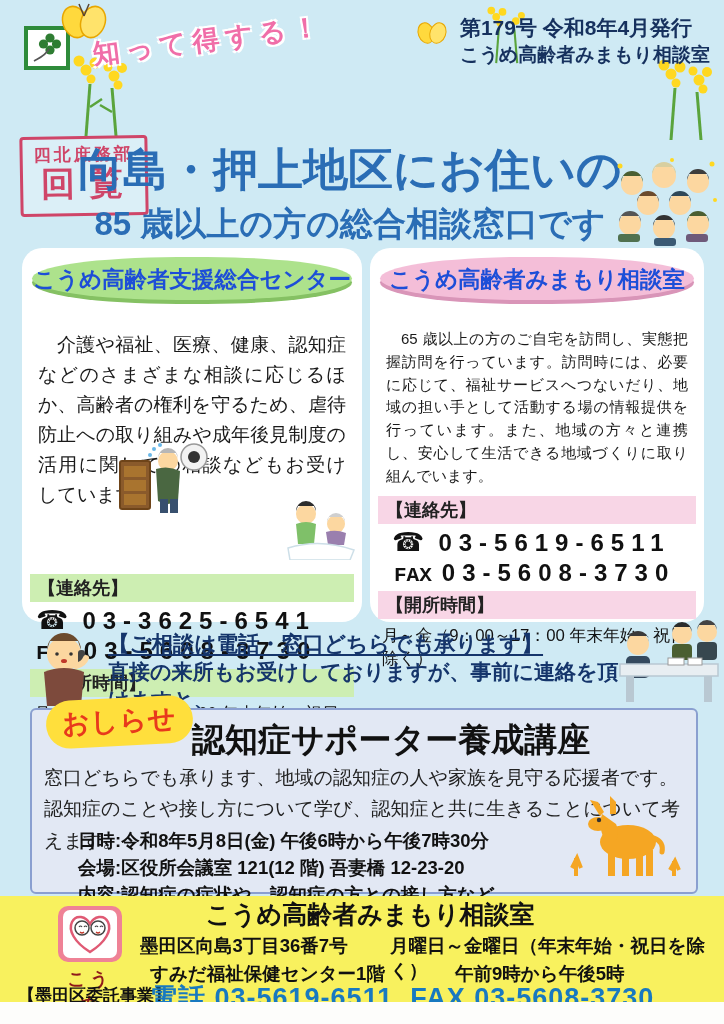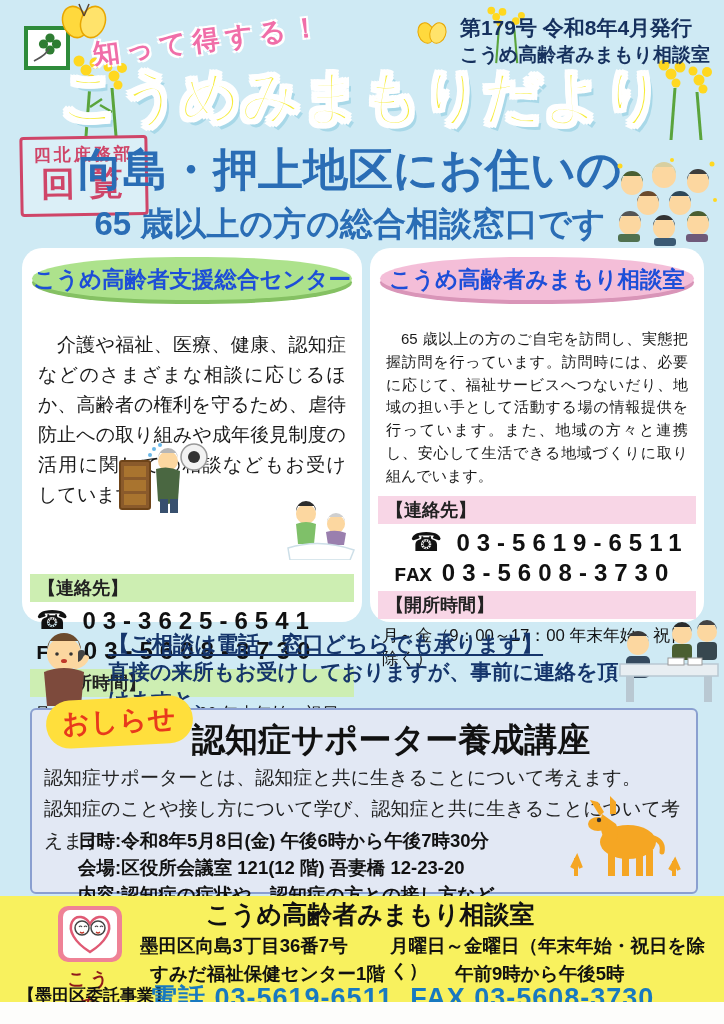--- a/index.html
+++ b/index.html
@@ -156,29 +156,28 @@
     </svg>
   </div>
 
   <div class="abs tagline">知って得する！</div>
 
   <div class="abs issue">
     <div class="l1">第179号 令和8年4月発行</div>
     <div class="l2">こうめ高齢者みまもり相談室</div>
   </div>
 
-  <div class="abs main-title">こうめみまもりだより</div>
 
   <div class="abs stamp">
     <div class="dept">四北庶務部</div>
     <div class="kairan">回覧</div>
   </div>
   <div class="abs subtitle">
     <div class="s1">向島・押上地区にお住いの</div>
-    <div class="s2">65 歳以上の方の総合相談窓口です</div>
+    <div class="s2">85 歳以上の方の総合相談窓口です</div>
   </div>
 
   <div class="abs" style="left:612px;top:156px;">
     <svg width="108" height="90" viewBox="0 0 108 90">
       <g stroke="none">
         <circle cx="20" cy="28" r="11" fill="#fcd7a0"></circle>
           <path d="M9 26 a11 11 0 0 1 22 0 l-2 -6 -18 0 Z" fill="#4a5e31"></path>
         <circle cx="52" cy="20" r="12" fill="#fcd7a0"></circle>
           <path d="M40 18 a12 12 0 0 1 24 0 l-3 -7 -18 0 Z" fill="#d8cfa0"></path>
         <circle cx="86" cy="26" r="11" fill="#fcd7a0"></circle>
@@ -252,21 +251,21 @@
         <path d="M42 34 q10 -3 20 1 l-2 12 -16 0 Z" fill="#9a7fae"></path>
         <path d="M4 50 q32 -10 66 2 l-4 10 -60 0 Z" fill="#fff" stroke="#cddfe8" stroke-width="1.5"></path>
       </svg>
     </div>
   </div>
 
   <div class="abs info-box box-right">
     <div class="oval oval-pink">こうめ高齢者みまもり相談室</div>
     <div class="box-body tight">65 歳以上の方のご自宅を訪問し、実態把握訪問を行っています。訪問時には、必要に応じて、福祉サービスへつないだり、地域の担い手として活動する場の情報提供を行っています。また、地域の方々と連携し、安心して生活できる地域づくりに取り組んでいます。</div>
     <div class="band band-pink" style="margin-top:8px;">【連絡先】</div>
-    <div class="tel-row" style="padding-left:40px;">
+    <div class="tel-row" style="padding-left:22px;">
       <span class="pictel">☎</span><span class="num">03-5619-6511</span>
     </div>
     <div class="tel-row" style="padding-left:24px;">
       <span class="faxlbl">FAX</span><span class="num">03-5608-3730</span>
     </div>
     <div class="band band-pink">【開所時間】</div>
     <div class="hours-line">月～金（9：00～17：00  年末年始・祝日除く）</div>
   </div>
 
   <div class="abs" style="left:26px;top:628px;">
@@ -302,21 +301,21 @@
         <rect x="92" y="56" width="8" height="26" fill="#b9c8d2"></rect>
       <rect x="56" y="38" width="16" height="7" fill="#fff" stroke="#999"></rect>
       <rect x="76" y="38" width="14" height="7" fill="#fff" stroke="#999"></rect>
     </svg>
   </div>
 
   <div class="abs notice">
     <div class="abs badge">おしらせ</div>
     <div class="abs notice-title">認知症サポーター養成講座</div>
     <div class="abs notice-desc">
-      <div>認知症サポーターとは、認知症と共に生きることについて考えます。</div>
+      <div>窓口どちらでも承ります、地域の認知症の人や家族を見守る応援者です。</div>
       <div>認知症のことや接し方について学び、認知症と共に生きることについて考えます。</div>
     </div>
     <div class="abs notice-details">
       <div>日時:令和8年5月8日(金)  午後6時から午後7時30分</div>
       <div>会場:区役所会議室 121(12 階)  吾妻橋 12-23-20</div>
       <div>内容:認知症の症状や、認知症の方との接し方など</div>
       <div>申込みは、こうめ高齢者みまもり相談室まで</div>
     </div>
     <div class="abs" style="right:12px;bottom:6px;">
       <svg width="118" height="92" viewBox="0 0 118 92">

